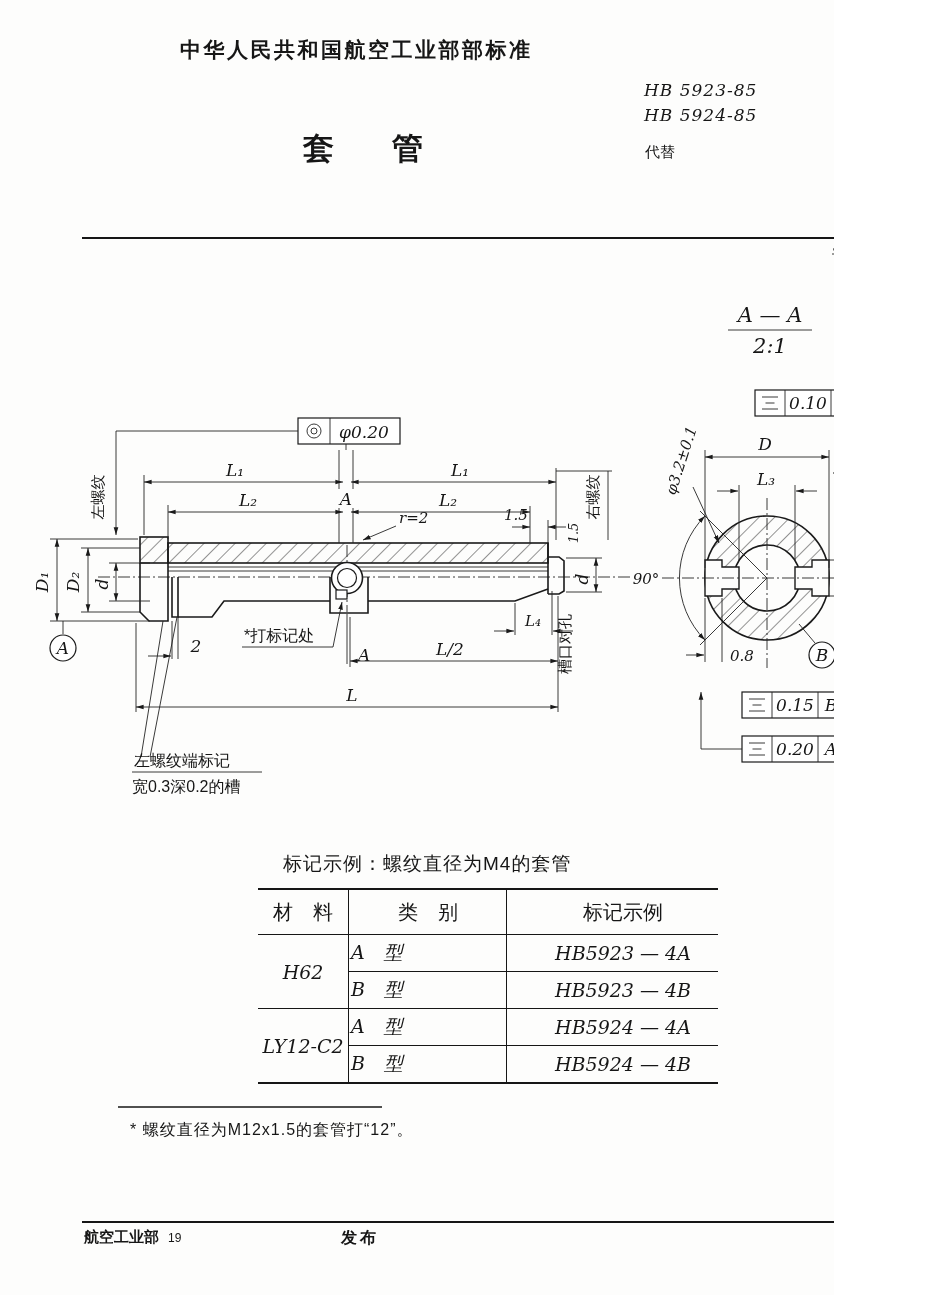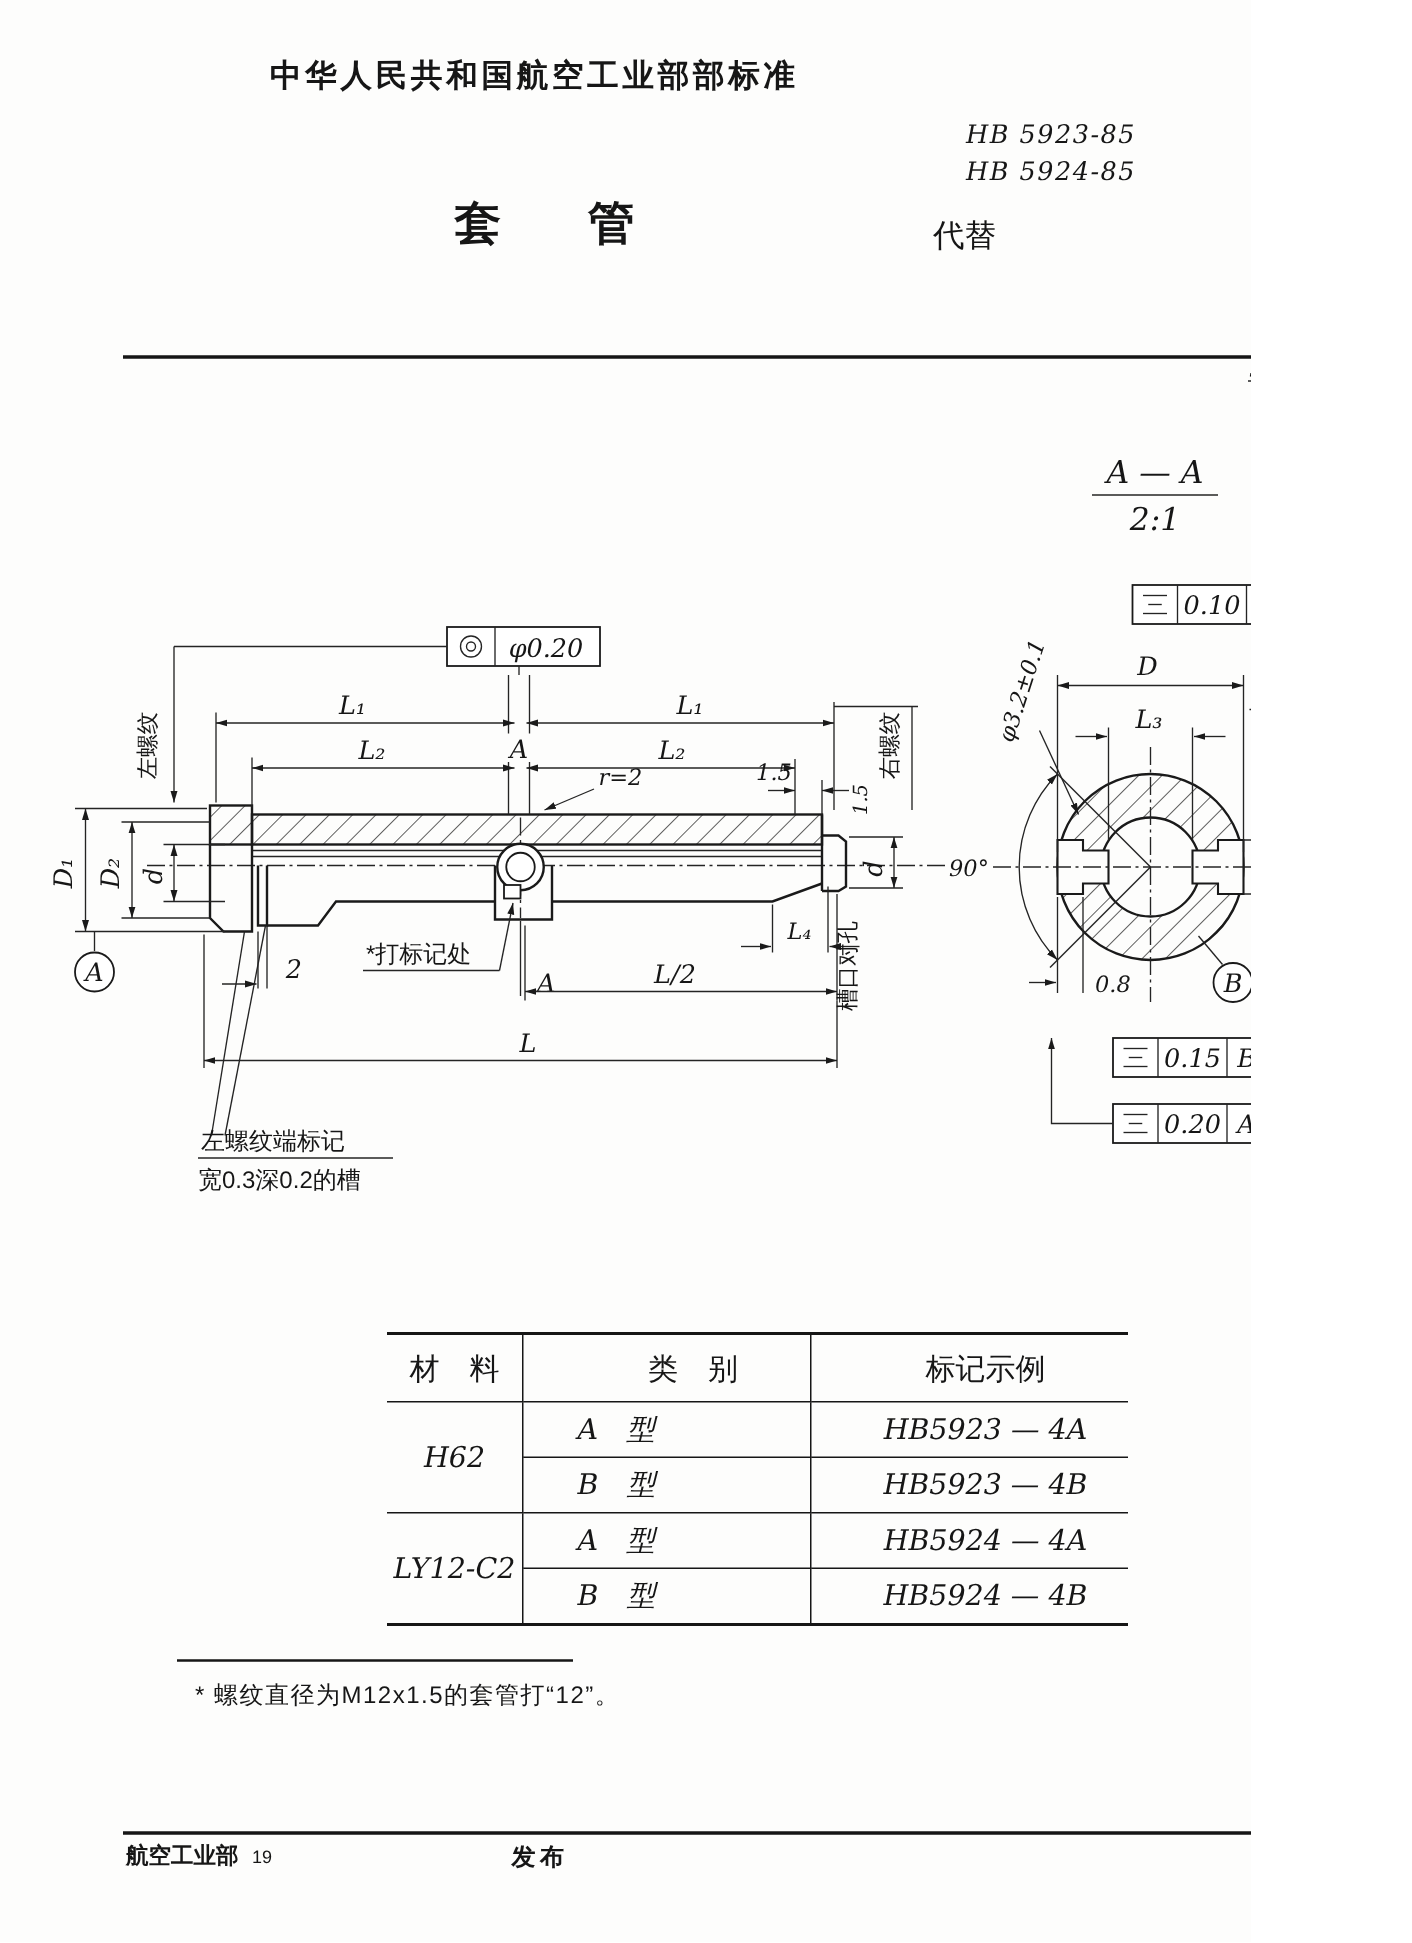--- a/index.html
+++ b/index.html
@@ -3,42 +3,42 @@
 <meta charset="utf-8">
 <style>
   html,body{margin:0;padding:0;background:#ffffff;}
   .page{position:relative;width:834px;height:1295px;background:#fdfdfc;overflow:hidden;
         font-family:"Liberation Sans",sans-serif;color:#161616;}
   .abs{position:absolute;}
   
   .org-title{left:180px;top:36px;font-size:21px;font-weight:700;letter-spacing:2.5px;}
   .std-no{left:644px;font-size:17px;font-style:italic;font-family:"DejaVu Serif",serif;letter-spacing:1px;}
   .doc-title{left:303px;top:128px;font-size:31px;font-weight:700;letter-spacing:58px;white-space:nowrap;text-align:center;}
-  .replaces{left:622px;top:143px;font-size:21px;}
+  .replaces{left:645px;top:143px;font-size:15px;}
   
   .draw{position:absolute;left:0;top:0;width:941px;height:1295px;}
   svg text{fill:#161616;}
   .dim{font:italic 17px "DejaVu Serif",serif;}
   .dimM{font:italic 15px "DejaVu Serif",serif;}
   .dimS{font:italic 13px "DejaVu Serif",serif;}
   .secT{font:italic 21px "DejaVu Serif",serif;}
   .cjk{font:15px "Liberation Sans",sans-serif;}
   .cjkL{font:16px "Liberation Sans",sans-serif;}
   .ln{stroke:#1a1a1a;stroke-width:1.6;fill:none;}
   .tn{stroke:#242424;stroke-width:0.9;fill:none;}
   .cl{stroke:#242424;stroke-width:0.9;fill:none;stroke-dasharray:12 3 2 3;}
   
   .caption{left:283px;top:851px;font-size:19px;letter-spacing:1px;}
   table.tbl{position:absolute;left:258px;top:888px;border-collapse:collapse;
             border-top:2.5px solid #161616;border-bottom:2.5px solid #161616;}
   .tbl th{font-weight:400;font-size:20px;height:42px;border-bottom:1.6px solid #161616;}
   .tbl td{font-family:"DejaVu Serif",serif;font-style:italic;font-size:19px;height:34px;
           border-bottom:1.3px solid #161616;}
   .tbl .c1{width:88px;border-right:1.5px solid #161616;text-align:center;}
-  .tbl .c2{width:154px;border-right:1.5px solid #161616;text-align:left;padding-left:36px;}
+  .tbl .c2{width:154px;border-right:1.5px solid #161616;text-align:left;padding-left:2px;}
   .tbl .c3{width:188px;text-align:center;padding-left:22px;}
   
   .footnote{left:130px;top:1120px;font-size:16px;letter-spacing:1px;}
   .foot{top:1228px;font-size:15px;font-weight:700;}
   .foot-left{left:84px;}
   .foot-left .pg{font-weight:400;font-size:12px;margin-left:9px;}
   .foot-center{left:341px;font-size:16px;letter-spacing:3px;}
   .foot-right{left:848px;font-size:20px;letter-spacing:2px;}
 </style>
 </head>
@@ -292,20 +292,21 @@
         <text class="dim" x="795" y="755" text-anchor="middle">0.20</text>
         <text class="dim" x="831" y="755" text-anchor="middle">A</text>
         <path class="tn" d="M742,749 H701 V692" marker-end="url(#ar)"></path>
       </g>
     </g>
 
     <line x1="118" y1="1107" x2="382" y2="1107" stroke="#161616" stroke-width="1.6"></line>
     <line x1="82" y1="1222" x2="877" y2="1222" stroke="#161616" stroke-width="2.2"></line>
   </svg>
 
+  <div class="abs caption">标记示例：螺纹直径为M4的套管</div>
 
   <table class="tbl">
     <tbody>
         <tr>
       <th class="c1">材　料</th>
       <th class="c2" style="text-align:center;">类　别</th>
       <th class="c3" style="text-align:center;">标记示例</th>
     </tr>
     <tr>
       <td class="c1" rowspan="2">H62</td>

